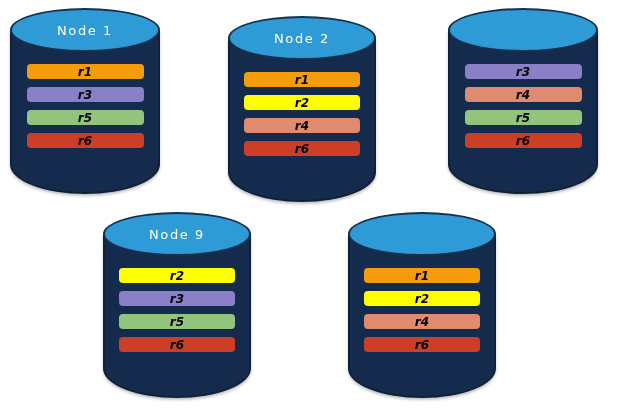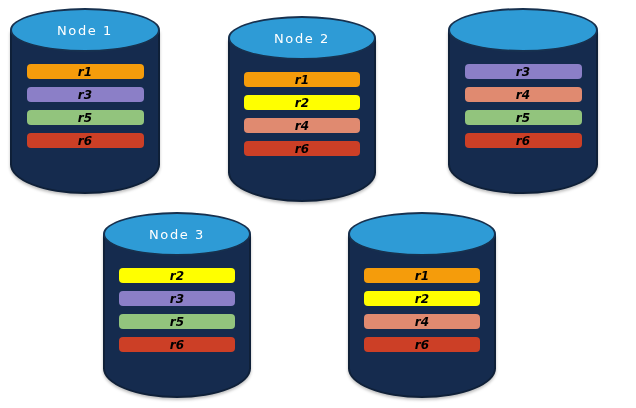--- a/index.html
+++ b/index.html
@@ -128,21 +128,21 @@
       <div class="records" style="top: 56px;">
         <div class="record" style="background: rgb(139, 127, 199);">r3</div>
         <div class="record" style="background: rgb(224, 138, 112);">r4</div>
         <div class="record" style="background: rgb(146, 196, 125);">r5</div>
         <div class="record" style="background: rgb(204, 63, 38);">r6</div>
       </div>
     </div>
     <div class="node" style="left: 103px; top: 212px; width: 148px; height: 186px;">
       <div class="cyl-body" style="height: 164px; background: rgb(21, 43, 78);"></div>
       <div class="cyl-top" style="background: rgb(46, 155, 214);"></div>
-      <div class="node-label">Node  3</div>
+      <div class="node-label">Node  9</div>
       <div class="records" style="top: 56px;">
         <div class="record" style="background: rgb(255, 255, 0);">r2</div>
         <div class="record" style="background: rgb(139, 127, 199);">r3</div>
         <div class="record" style="background: rgb(146, 196, 125);">r5</div>
         <div class="record" style="background: rgb(204, 63, 38);">r6</div>
       </div>
     </div>
     <div class="node" style="left: 348px; top: 212px; width: 148px; height: 186px;">
       <div class="cyl-body" style="height: 164px; background: rgb(21, 43, 78);"></div>
       <div class="cyl-top" style="background: rgb(46, 155, 214);"></div>

